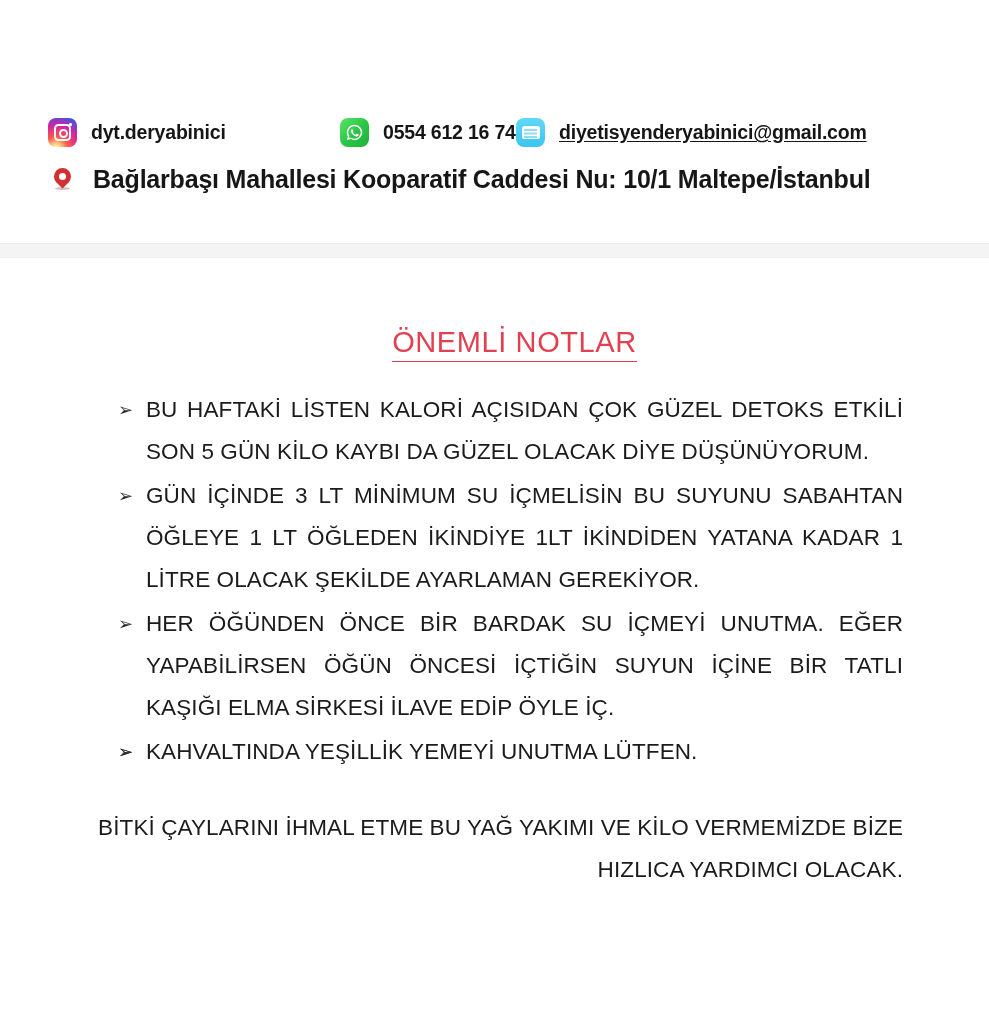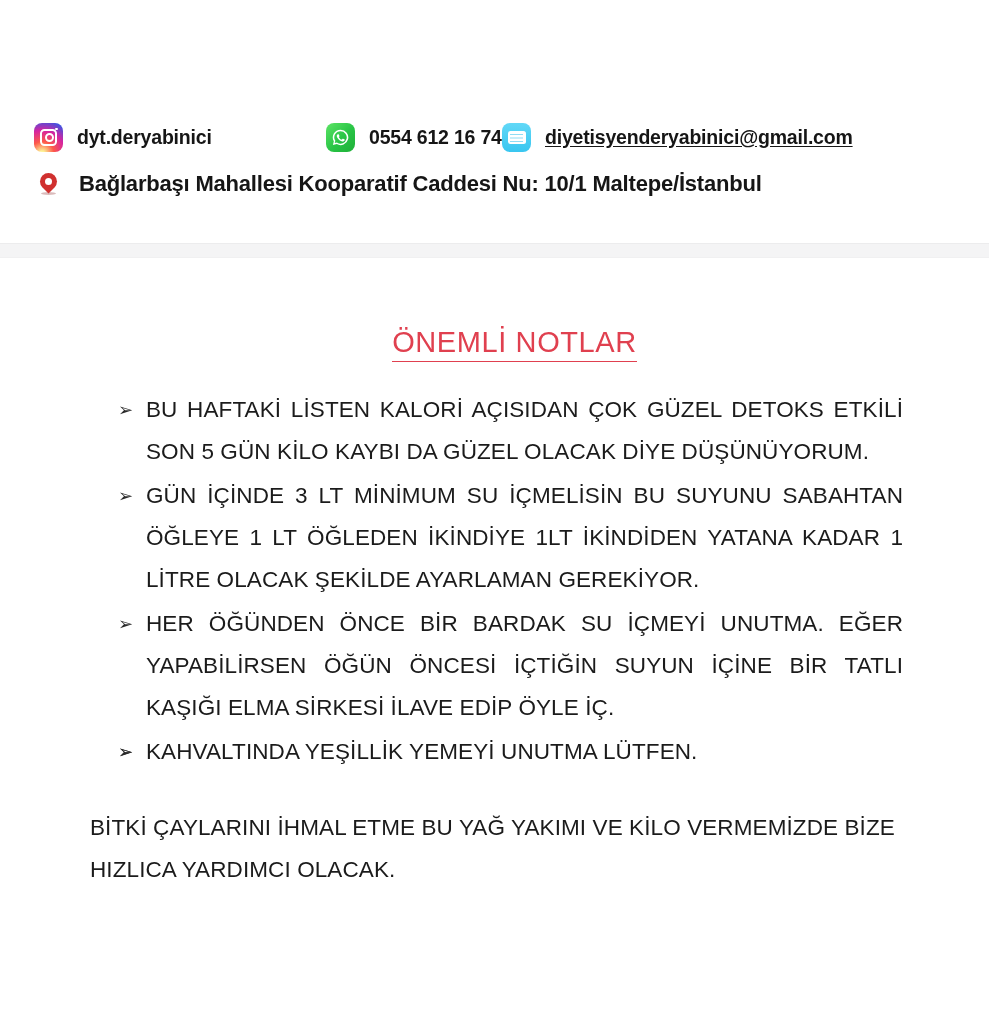--- a/index.html
+++ b/index.html
@@ -16,22 +16,22 @@
     overflow: hidden;
     position: relative;
   }
 
   
   .header {
     padding: 118px 0 0 0;
   }
   .contact-row {
     display: flex;
-    align-items: center;
-    padding-left: 34px;
+    align-items: flex-start;
+    padding-left: 48px;
     height: 38px;
   }
   .contact-row.second {
     margin-top: 9px;
   }
   .contact-item {
     display: flex;
     align-items: center;
   }
   .contact-item.instagram { width: 292px; }
@@ -130,21 +130,21 @@
     letter-spacing: -0.2px;
     color: #161616;
     white-space: nowrap;
   }
   .contact-text.email {
     text-decoration: underline;
     text-underline-offset: 2px;
   }
   .contact-text.address {
     margin-left: 16px;
-    font-size: 22px;
+    font-size: 25px;
   }
 
   .header-divider {
     margin-top: 40px;
     width: 100%;
     height: 13px;
     background: #f4f4f5;
     border-top: 1px solid #ececed;
     border-bottom: 1px solid #f0f0f1;
   }
@@ -192,21 +192,21 @@
     line-height: 42px;
     color: #2a2a2a;
   }
   .note-text { display: inline; }
   .note-item.short { text-align: left; }
 
   .closing {
     margin: 34px 86px 0 90px;
     font-size: 22.5px;
     line-height: 42px;
-    text-align: left;
+    text-align: right;
     color: #1b1b1b;
     letter-spacing: 0.1px;
   }
 </style>
 </head>
 <body>
 
 <div class="header">
 
   <div class="contact-row first">

